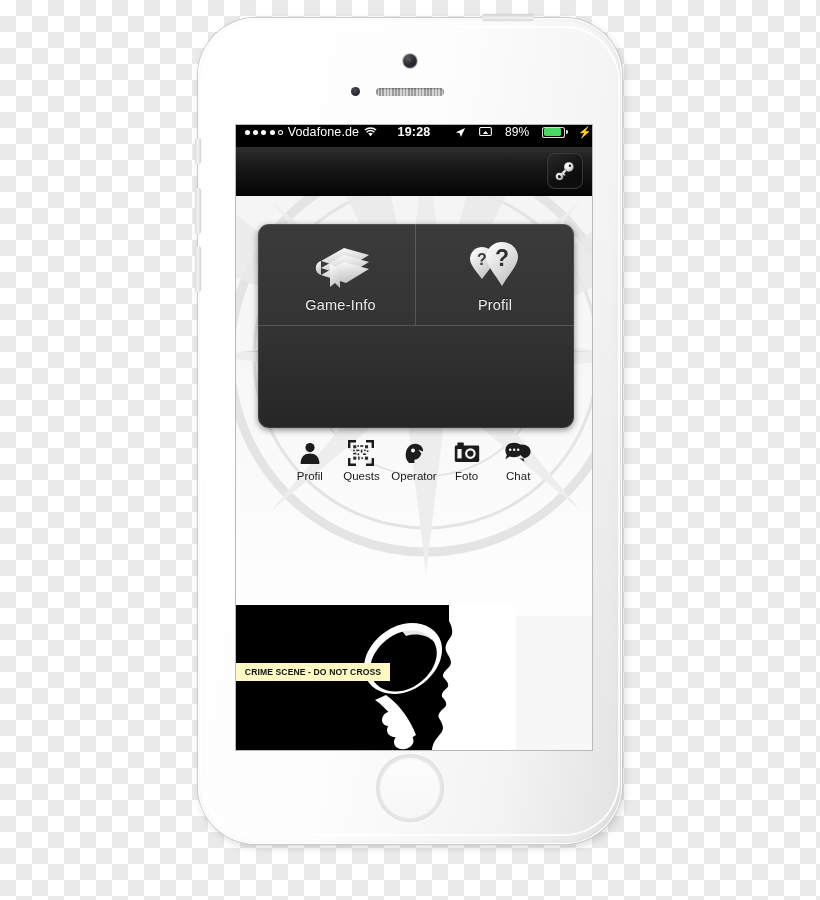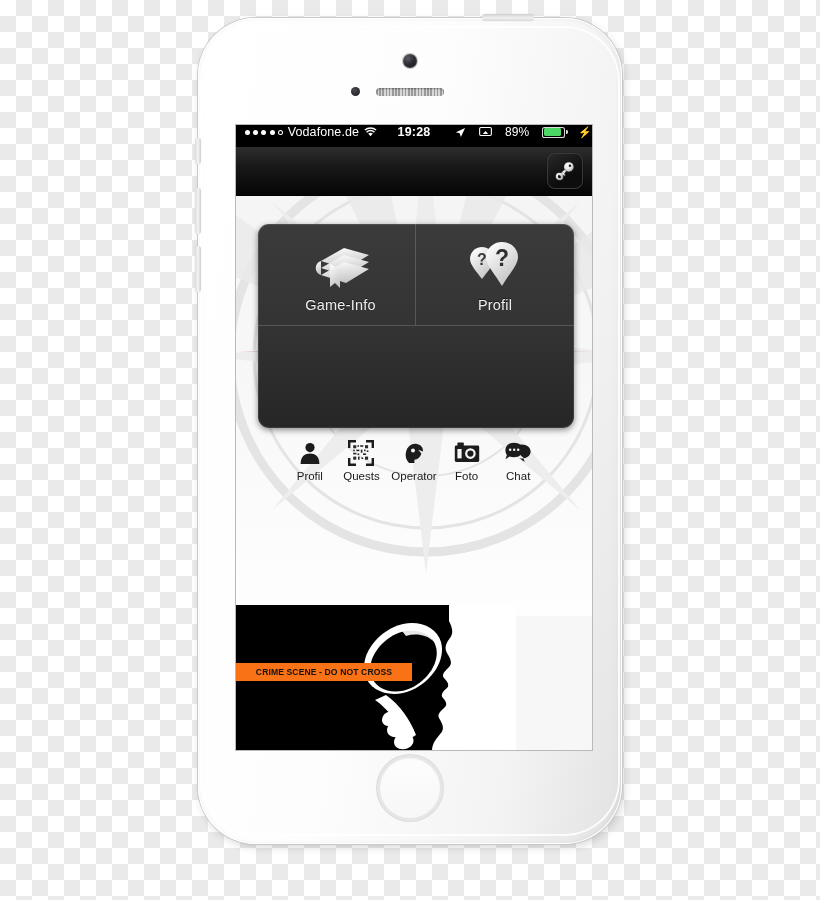--- a/index.html
+++ b/index.html
@@ -110,21 +110,21 @@
   .cell .lbl{color:#ededed;font-size:14.5px;letter-spacing:.2px;text-shadow:0 -1px 0 rgba(0,0,0,.6);}
 
   
   .toolbar{position:absolute;left:0;right:0;top:243px;display:flex;justify-content:flex-start;align-items:flex-start;gap:8px;padding:0 52px;}
   .titem{display:flex;flex-direction:column;align-items:center;width:52px;cursor:pointer;}
   .titem .ico{height:28px;display:flex;align-items:center;justify-content:center;}
   .titem .lbl{font-size:11.5px;color:#1a1a1a;margin-top:3px;white-space:nowrap;}
 
   
   .banner{position:absolute;left:0;top:409px;width:280px;height:146px;background:#000;overflow:hidden;}
-  .tape{position:absolute;left:0;top:58px;width:176px;height:18px;background:#f97316;
+  .tape{position:absolute;left:0;top:58px;width:154px;height:18px;background:#fef9c3;
     display:flex;align-items:center;justify-content:center;}
   .tape span{font-size:8.6px;font-weight:bold;color:#111;letter-spacing:.1px;font-family:"Liberation Sans",sans-serif;}
 </style>
 </head>
 <body>
 
 <div class="phone">
   <div class="band"></div>
 
   <div class="btn-side btn-mute"></div>

